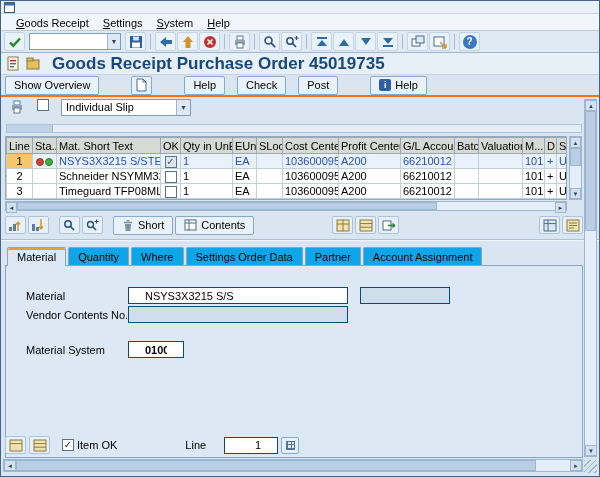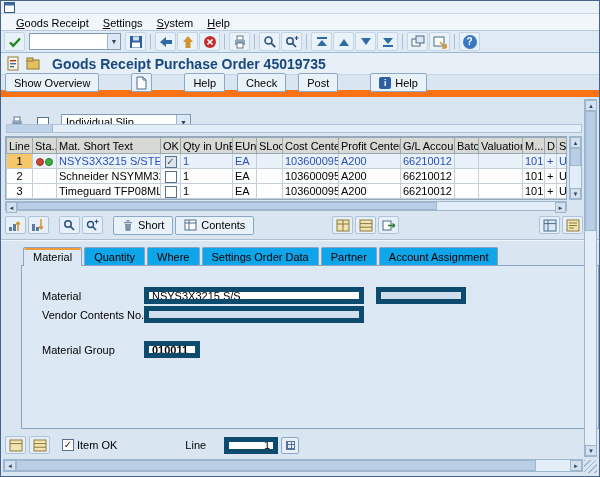--- a/index.html
+++ b/index.html
@@ -26,34 +26,34 @@
   .tsep{width:7px;height:19px;position:relative;flex:none}
   .tsep::after{content:'';position:absolute;left:3px;top:2px;bottom:2px;width:1px;background:#aabfd4}
   .cmd{display:flex;align-items:stretch;border:1px solid #7f9db9;background:#fff;height:17px;width:92px;margin:0 3px;flex:none}
   .cmd input{border:none;outline:none;flex:1;min-width:0;font:11px "Liberation Sans",sans-serif;padding:0 2px}
   .cmd .dd{width:13px;background:#dce8f4;border-left:1px solid #9fb6cf;font-size:7px;
     display:flex;align-items:center;justify-content:center;color:#345}
 
   
   .titlebar{position:absolute;left:0;top:52px;width:100%;height:22px;background:#e7eff7;
     border-bottom:1px solid #c6d6e6;display:flex;align-items:center;gap:3px;padding-left:5px}
-  .page-title{font-size:14px;font-weight:bold;color:#17477e;margin-left:8px;white-space:nowrap}
+  .page-title{font-size:17px;font-weight:bold;color:#17477e;margin-left:8px;white-space:nowrap}
 
   
   .appbar{position:absolute;left:0;top:74px;width:100%;height:22px;background:#d9e6f2;
-    border-bottom:7px solid #f97316;display:flex;align-items:center;gap:12px;padding-left:4px}
+    border-bottom:2px solid #f97316;display:flex;align-items:center;gap:12px;padding-left:4px}
   .btn{height:19px;padding:0 8px;background:#eaf2f9;border:1px solid #8ba8c7;border-radius:2px;
     display:inline-flex;align-items:center;gap:4px;font-size:11px;white-space:nowrap;cursor:default}
   .btn.icon-only{padding:0 3px}
   .gap8{width:8px}
 
   .content{position:absolute;left:0;top:96px;width:100%;height:381px}
 
   
-  .slip-row{position:absolute;left:8px;top:17px;display:flex;align-items:center;gap:12px}
+  .slip-row{position:absolute;left:8px;top:2px;display:flex;align-items:flex-start;gap:12px}
   .combo{display:inline-flex;align-items:stretch;border:1px solid #7f9db9;background:#fff;height:17px;width:130px}
   .combo .val{flex:1;padding:1px 4px;white-space:nowrap;overflow:hidden}
   .combo .dd{width:14px;background:#dce8f4;border-left:1px solid #9fb6cf;font-size:7px;
     display:flex;align-items:center;justify-content:center;color:#345}
 
   .strip-scroll{position:absolute;left:5px;top:27px;width:576px;height:9px;background:#e4eef8;border:1px solid #aec2d8}
   .strip-scroll .thumb{position:absolute;left:0;top:0;height:7px;width:46px;background:#bed3e8;border-right:1px solid #9fb6cf}
 
   
   .grid-wrap{position:absolute;left:4px;top:39px;width:562px;overflow:hidden;border:1px solid #93a9c0}
@@ -84,30 +84,30 @@
 
   
   .gridbar{position:absolute;left:4px;top:118px;width:578px;height:20px;display:flex;align-items:center;gap:2px}
   .ibtn{width:21px;height:18px;border:1px solid #aec2d8;background:#e7f0f8;border-radius:2px;
     display:flex;align-items:center;justify-content:center;flex:none}
   .isep{width:6px}
 
   .hr-sep{position:absolute;left:0;top:142px;width:100%;height:2px;border-top:1px solid #aebfd2;border-bottom:1px solid #f0f6fb}
 
   
-  .detail{position:absolute;left:20px;top:150px;width:578px;height:182px}
+  .detail{position:absolute;left:4px;top:150px;width:578px;height:211px}
   .tabs{position:absolute;left:2px;top:0;height:19px;display:flex;gap:2px;z-index:2}
   .tab{height:18px;padding:0 9px;display:flex;align-items:center;background:#0ea5e9;
     border:1px solid #8aa4c2;border-bottom:none;border-radius:2px 2px 0 0;white-space:nowrap;cursor:default}
   .tab.active{height:19px;background:#dce8f4;position:relative;z-index:3}
   .tab.active::before{content:'';position:absolute;left:0;top:0;right:0;height:2px;background:#f09a38;border-radius:2px 2px 0 0}
   .tabbody{position:absolute;left:0;top:18px;right:0;bottom:0;background:#dce8f4;border:1px solid #8aa4c2}
   .flabel{position:absolute;left:20px;white-space:nowrap}
-  .fin{position:absolute;height:17px;border:5px solid #0c4a6e;background:#fff;
-    font:11px "Liberation Sans",sans-serif;padding:0 3px}
+  .fin{position:absolute;height:17px;border:1px solid #0c4a6e;background:#fff;
+    font:11px "Liberation Sans",sans-serif;padding:0 16px}
   .fin.disabled{background:#cfdded}
 
   
   .footbar{position:absolute;left:4px;top:338px;height:20px;display:flex;align-items:center;gap:3px}
   .stepper{width:18px;height:17px;border:1px solid #8ba8c7;background:#e7f0f8;border-radius:2px;
     display:flex;align-items:center;justify-content:center}
   .stepper .grid9{width:9px;height:9px;background:
     repeating-linear-gradient(0deg,#56749a 0 1px,transparent 1px 4px),
     repeating-linear-gradient(90deg,#56749a 0 1px,transparent 1px 4px);border:1px solid #56749a}
 
@@ -524,21 +524,21 @@
         <span class="tab">
             <span>Account Assignment</span>
           </span>
       </div>
       <div class="tabbody">
         <span class="flabel" style="top:24px">Material</span>
         <input class="fin" style="left: 122px; top: 21px; width: 220px;" value="NSYS3X3215 S/S">
         <input class="fin disabled" style="left: 354px; top: 21px; width: 90px;" value="">
         <span class="flabel" style="top:43px">Vendor Contents No.</span>
         <input class="fin disabled" style="left: 122px; top: 40px; width: 220px;" value="">
-        <span class="flabel" style="top:78px">Material Group</span>
+        <span class="flabel" style="top:78px">Material System</span>
         <input class="fin" style="left: 122px; top: 75px; width: 56px; font-weight: bold;" value="010011">
       </div>
     </div>
 
     <div class="footbar">
       <span class="ibtn">
         <svg width="14" height="13" viewBox="0 0 14 13">
             <rect x="1" y="1" width="12" height="11" fill="#f2e3b3" stroke="#8a7a3a"></rect>
             <path d="M1 4.6h12" stroke="#8a7a3a"></path>
           </svg>

